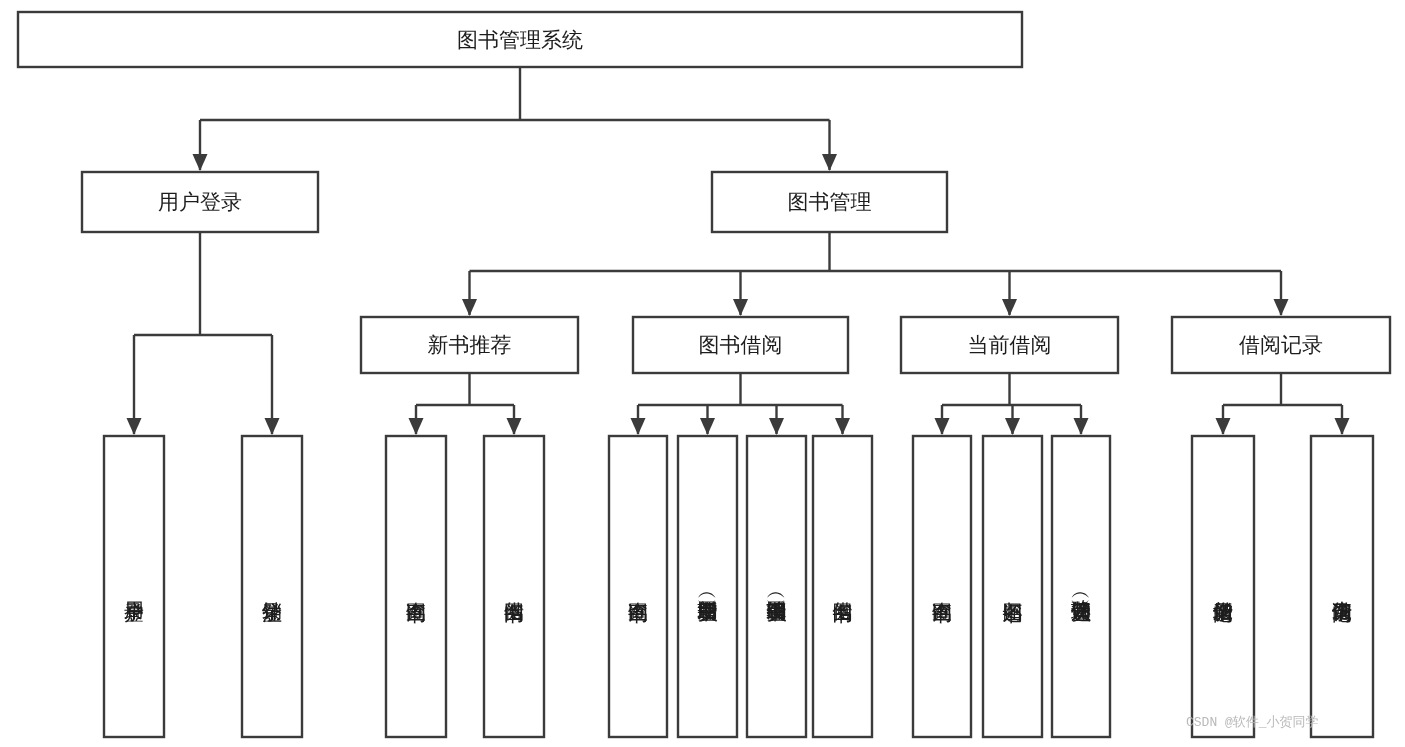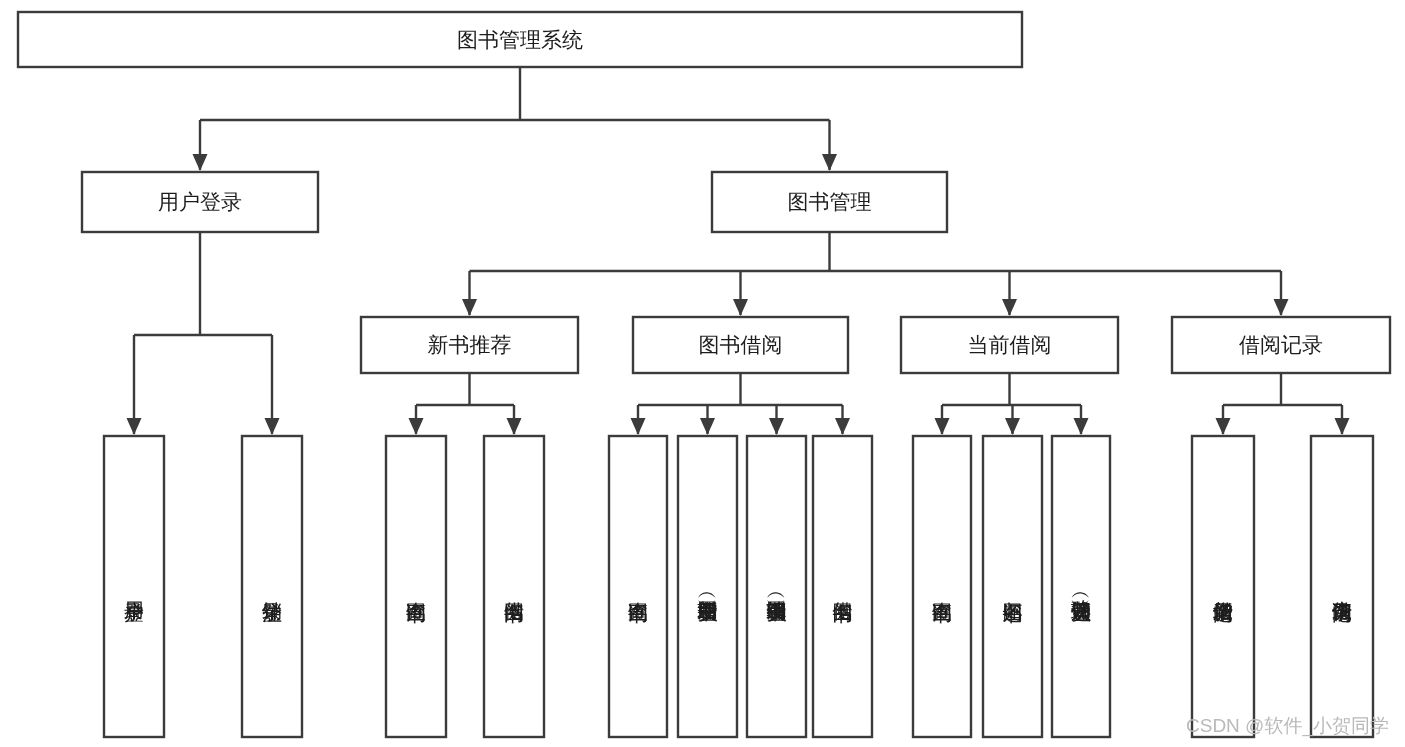--- a/index.html
+++ b/index.html
@@ -30,22 +30,22 @@
     text-orientation:upright;
     white-space:nowrap;
     letter-spacing:0.5px;
     display:flex;
     align-items:center;
     justify-content:center;
     pointer-events:none;
   }
   .watermark{
     position:absolute;
-    font-family:Liberation Sans, sans-serif;
-    font-size:19px;
+    font-family:Liberation Mono, monospace;
+    font-size:13px;
     color:#b9b9b9;
     white-space:nowrap;
     user-select:none;
   }
 </style>
 </head>
 <body>
 
 <div id="diagram-root">
 

